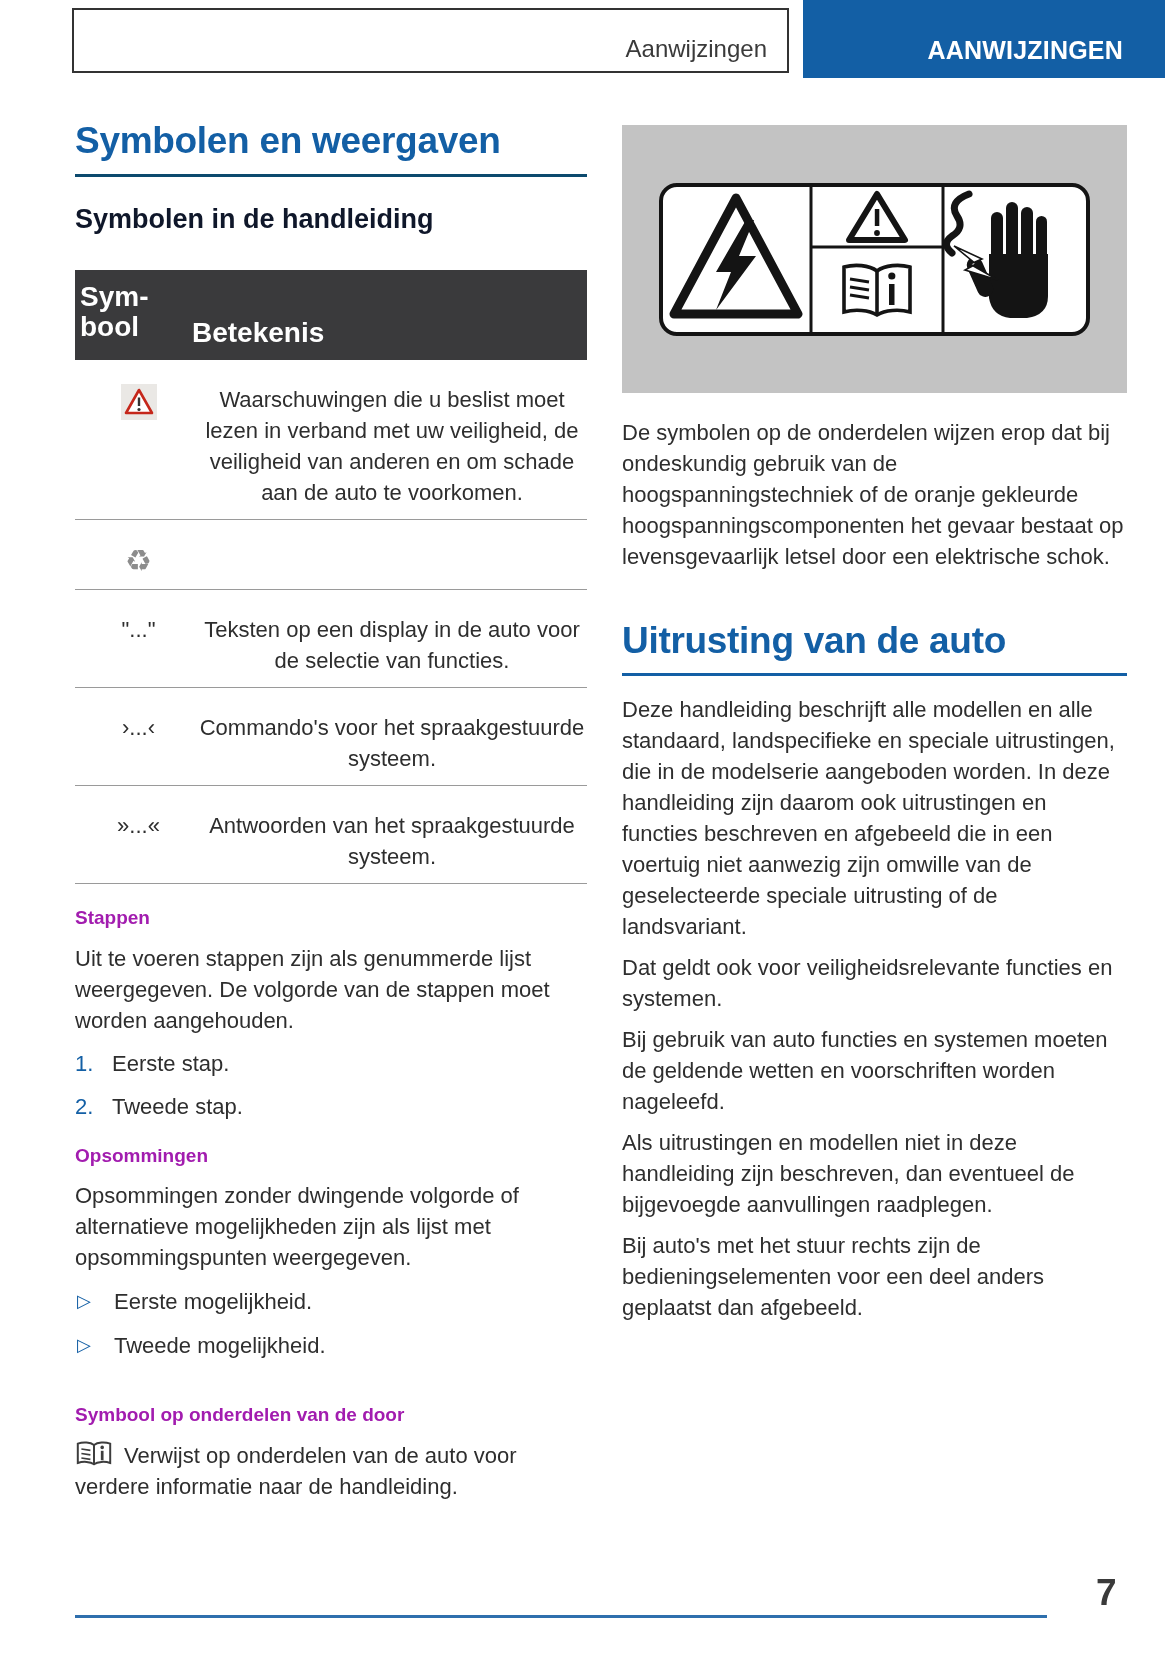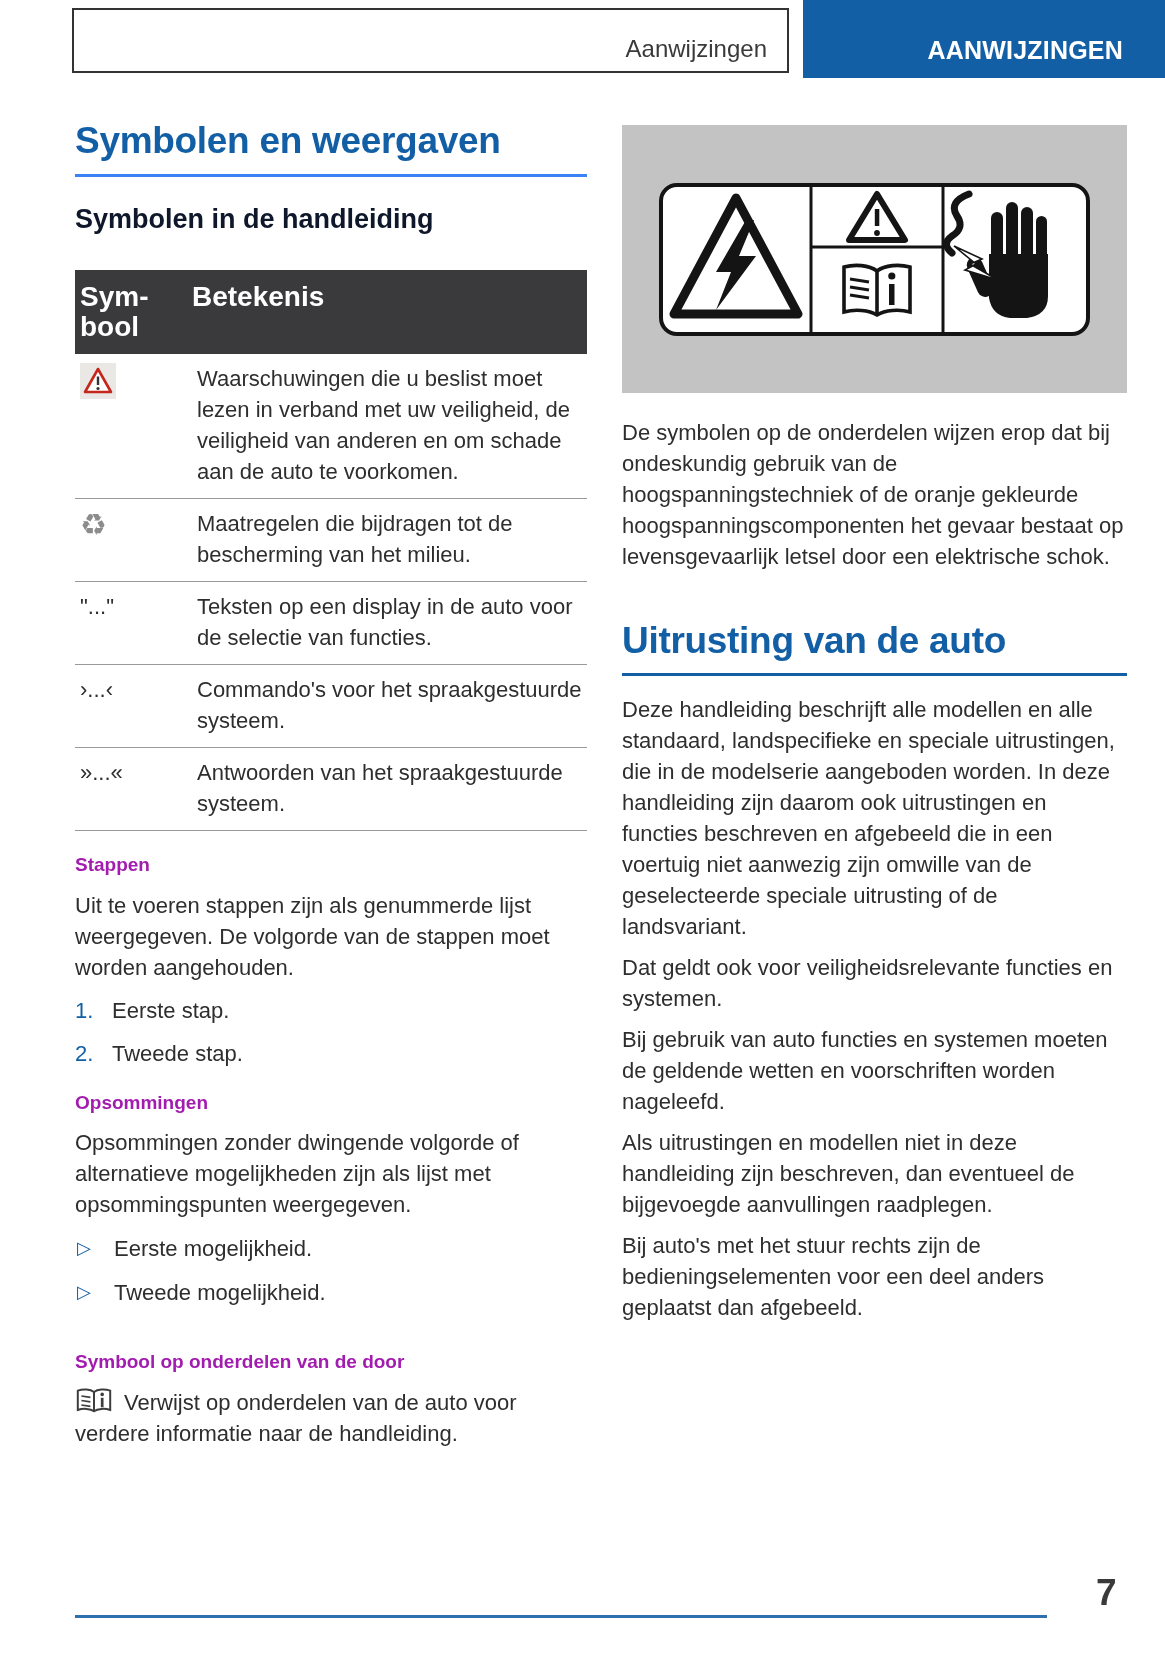--- a/index.html
+++ b/index.html
@@ -12,33 +12,33 @@
            justify-content:flex-end;padding:0 20px 8px 0;font-size:24px;color:#3a3a3a;}
   .hdr-tab{position:absolute;left:803px;top:0;width:362px;height:78px;background:#135fa5;
            box-sizing:border-box;display:flex;align-items:flex-end;justify-content:flex-end;
            padding:0 42px 13px 0;font-size:25px;font-weight:bold;color:#ffffff;letter-spacing:0.2px;}
 
   
   .col-left{position:absolute;left:75px;top:120px;width:512px;}
   .col-right{position:absolute;left:622px;top:125px;width:505px;}
 
   .big-title{margin:0;font-size:37px;line-height:1.12;font-weight:bold;color:#135fa5;
-             letter-spacing:-0.3px;padding-bottom:13px;border-bottom:3px solid #3b82f6;}
+             letter-spacing:-0.3px;padding-bottom:13px;border-bottom:3px solid #0c4a6e;}
   .h2{margin:26px 0 0 0;font-size:27px;line-height:1.2;font-weight:bold;color:#0f172a;}
   .h3{margin:22px 0 0 0;font-size:19px;line-height:1.25;font-weight:bold;color:#a21caf;}
   .body-txt{font-size:22px;line-height:31px;color:#2e2e2e;}
   p.para{margin:13px 0 0 0;}
 
   
   .sym-table{margin-top:34px;}
   .thead{background:#3a3a3c;color:#fff;display:flex;padding:12px 0;}
   .thead .c1{width:117px;padding-left:5px;box-sizing:border-box;}
-  .thead .c2{flex:1;}
+  .thead .c2{flex:1;margin-top:36px;}
   .thead span{display:block;font-size:28px;line-height:30px;font-weight:bold;}
-  .trow{display:flex;border-bottom:1px solid #9a9a9a;padding:9px 0 11px 0;}
+  .trow{display:flex;border-bottom:1px solid #9a9a9a;padding:24px 0 11px 0;text-align:center;}
   .trow .c1{width:122px;padding-left:5px;box-sizing:border-box;}
   .trow .c2{flex:1;}
   .sym-glyph{font-size:22px;line-height:31px;color:#2e2e2e;}
   .recycle{font-size:30px;line-height:34px;color:#8c8c8c;}
 
   
   .step{display:flex;margin-top:12px;}
   .step .num{width:37px;flex:none;color:#135fa5;}
   .bullet{display:flex;margin-top:13px;}
   .bullet .tri{width:37px;flex:none;color:#135fa5;font-size:18px;line-height:30px;padding-left:2px;}
@@ -94,21 +94,20 @@
             <circle cx="18" cy="25.5" r="1.6" fill="#333"></circle>
           </svg>
         </div>
         <div class="c2 body-txt">Waarschuwingen die u beslist moet lezen in verband met uw veiligheid, de veiligheid van anderen en om schade aan de auto te voorkomen.</div>
       </div>
 
       <div class="trow">
         <div class="c1">
           <span class="recycle">♻</span>
         </div>
-        <div class="c2 body-txt">Maatregelen die bijdragen tot de bescherming van het milieu.</div>
       </div>
 
       <div class="trow">
         <div class="c1 sym-glyph">"..."</div>
         <div class="c2 body-txt">Teksten op een display in de auto voor de selectie van functies.</div>
       </div>
 
       <div class="trow">
         <div class="c1 sym-glyph">›...‹</div>
         <div class="c2 body-txt">Commando's voor het spraakgestuurde systeem.</div>

